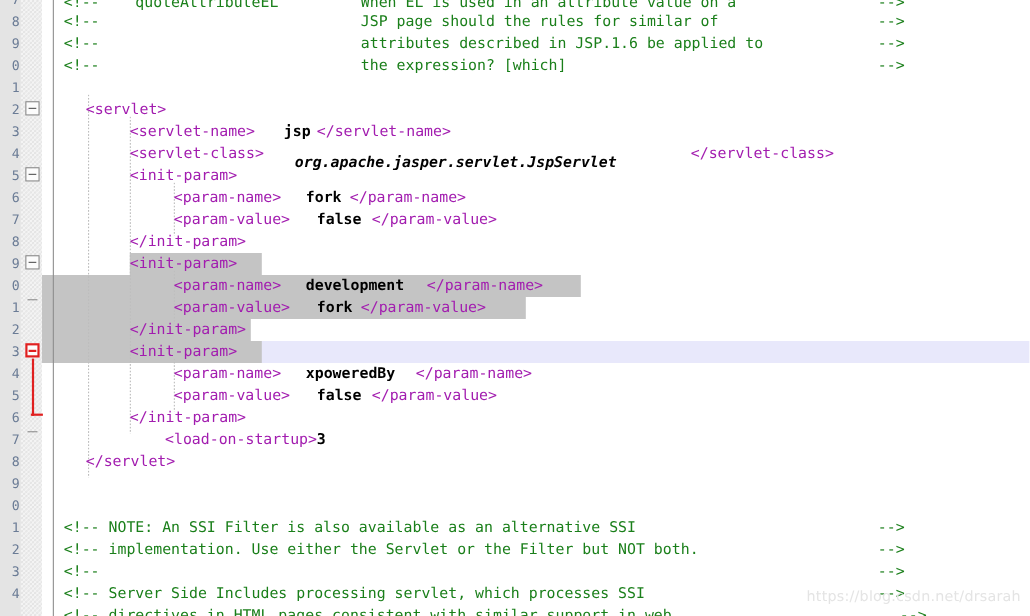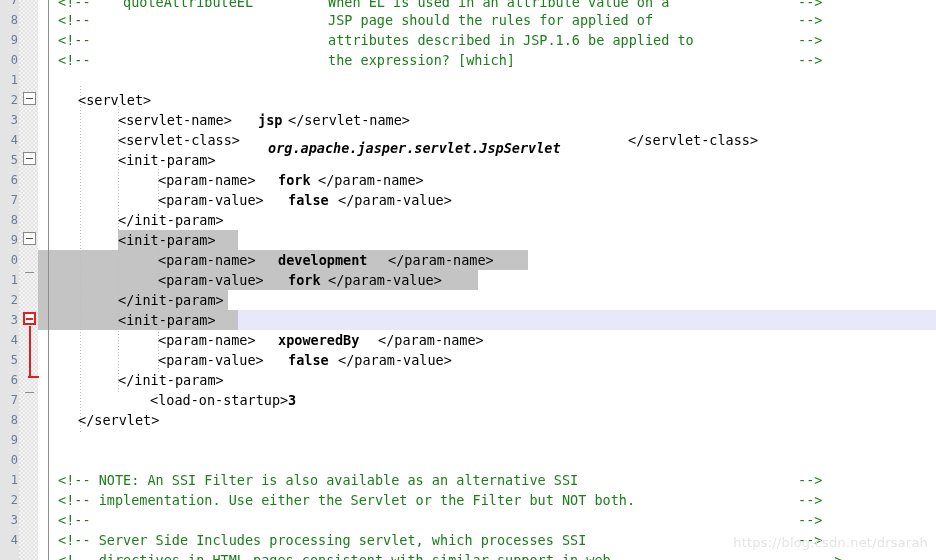--- a/index.html
+++ b/index.html
@@ -68,21 +68,21 @@
     position:absolute;background:#c4c4c4;z-index:1;
   }
 
   .codelayer{position:absolute;left:0;top:0;width:936px;height:560px;z-index:2;}
   .code-text{
     position:absolute;left:58px;white-space:pre;
     font-family:"DejaVu Sans Mono","Liberation Mono",monospace;
     font-size:13.5px;line-height:20px;height:20px;
   }
   .cm{color:#1a7f1a;}
-  .tag{color:#000000;}
+  .tag{color:#a21caf;}
   .val{color:#000000;font-weight:bold;}
 
   
   .iguide{
     position:absolute;width:1px;z-index:1;
     background-image:linear-gradient(to bottom,#bdbdbd 50%,transparent 50%);
     background-size:1px 3px;
   }
 
   .watermark{
@@ -112,21 +112,21 @@
       <div class="iguide" style="left: 158px; top: 166px; height: 48px;"></div>
       <div class="iguide" style="left: 158px; top: 246px; height: 48px;"></div>
       <div class="iguide" style="left: 158px; top: 326px; height: 48px;"></div>
     </div>
 
   <div class="codelayer" id="code-layer">
       <span class="code-text cm" style="left: 58px; top: -8px;">&lt;!--    quoteAttributeEL</span>
       <span class="code-text cm" style="left: 328px; top: -8px;">When EL is used in an attribute value on a</span>
       <span class="code-text cm" style="left: 798px; top: -8px;">--&gt;</span>
       <span class="code-text cm" style="left: 58px; top: 10px;">&lt;!--</span>
-      <span class="code-text cm" style="left: 328px; top: 10px;">JSP page should the rules for applied of</span>
+      <span class="code-text cm" style="left: 328px; top: 10px;">JSP page should the rules for similar of</span>
       <span class="code-text cm" style="left: 798px; top: 10px;">--&gt;</span>
       <span class="code-text cm" style="left: 58px; top: 30px;">&lt;!--</span>
       <span class="code-text cm" style="left: 328px; top: 30px;">attributes described in JSP.1.6 be applied to</span>
       <span class="code-text cm" style="left: 798px; top: 30px;">--&gt;</span>
       <span class="code-text cm" style="left: 58px; top: 50px;">&lt;!--</span>
       <span class="code-text cm" style="left: 328px; top: 50px;">the expression? [which]</span>
       <span class="code-text cm" style="left: 798px; top: 50px;">--&gt;</span>
       <span class="code-text tag" style="left: 78px; top: 90px;">&lt;servlet&gt;</span>
       <span class="code-text tag" style="left: 118px; top: 110px;">&lt;servlet-name&gt;</span>
       <span class="code-text val" style="left: 258px; top: 110px;">jsp</span>

